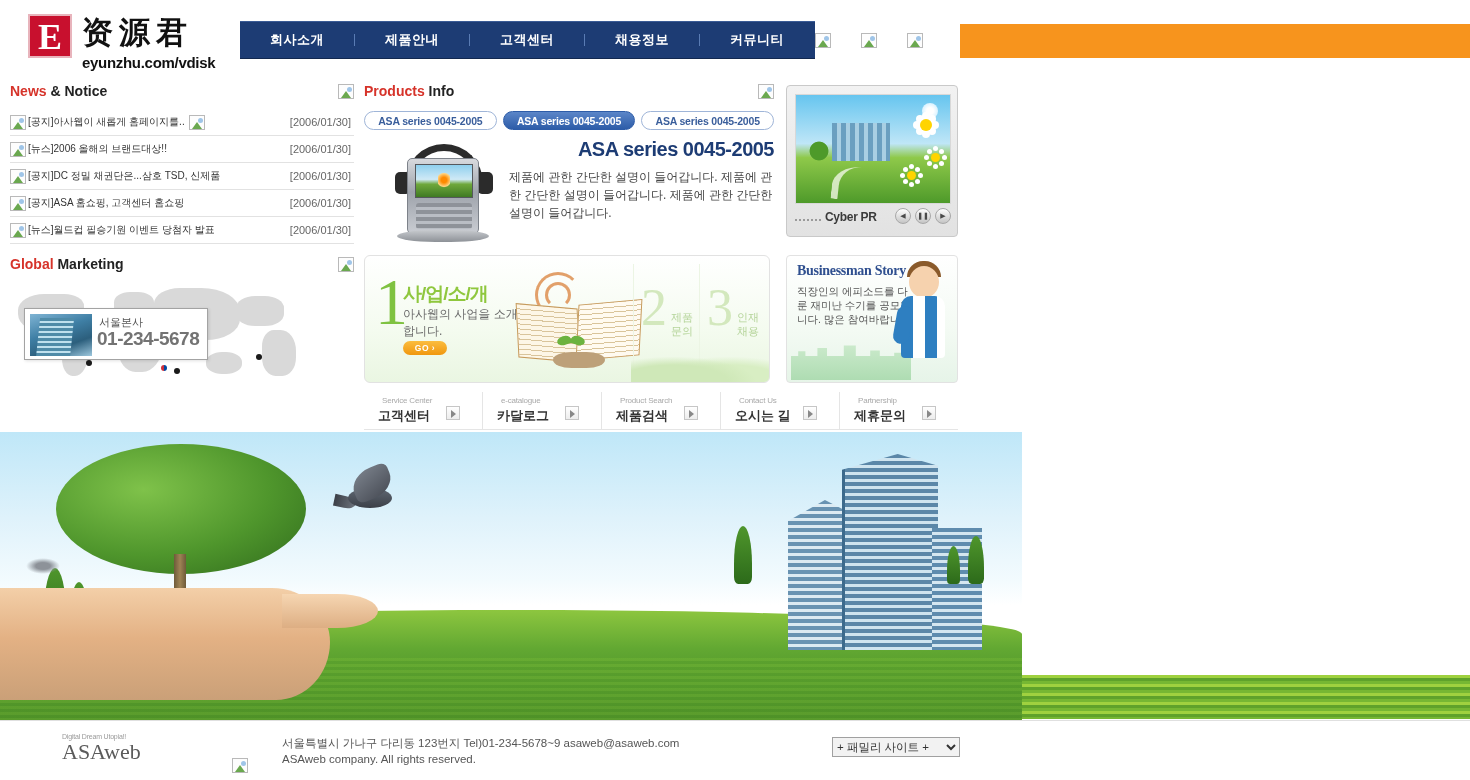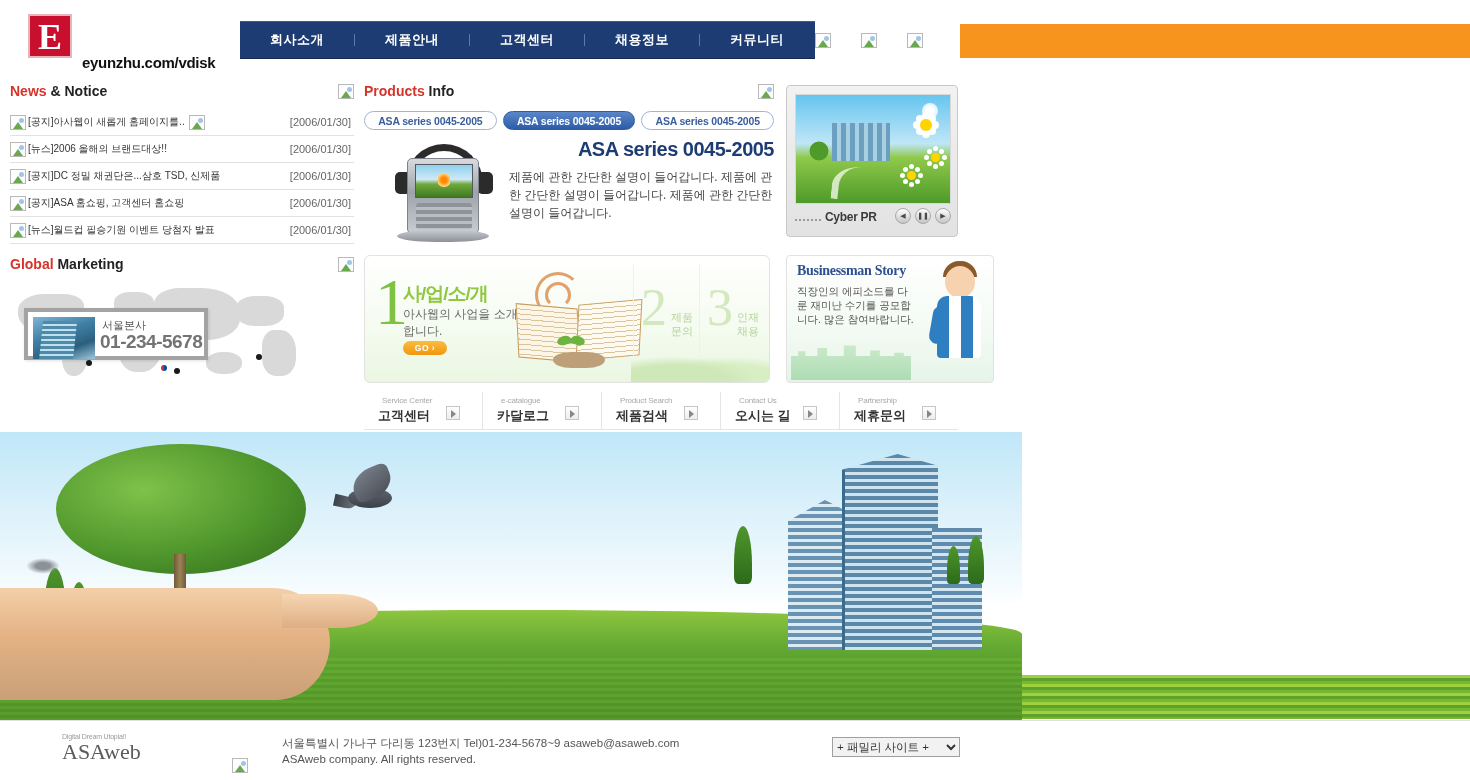--- a/index.html
+++ b/index.html
@@ -55,21 +55,21 @@
   
   .global { position:absolute; left:10px; top:256px; width:344px; height:150px; }
   .worldmap { position:absolute; left:0; top:22px; width:344px; height:128px; overflow:hidden; }
   .cont { position:absolute; background:#d9d9d9; }
   .dot { position:absolute; width:6px; height:6px; border-radius:50%; background:#1a1a1a; }
   .kr-flag { position:absolute; left:148px; top:86px; width:12px; height:9px;
              background:linear-gradient(#fff 50%,#fff 50%); border:0; }
   .kr-flag::after{ content:""; position:absolute; left:3px; top:1px; width:6px;height:6px;
              border-radius:50%; background:linear-gradient(90deg,#cd2e3a 50%,#0047a0 50%); }
   .tooltip { position:absolute; left:14px; top:30px; width:184px; height:52px; background:#fff;
-             border:4px solid #a3a3a3; box-shadow:1px 1px 3px rgba(0,0,0,.12); }
+             border:1px solid #a3a3a3; box-shadow:1px 1px 3px rgba(0,0,0,.12); }
   .tip-photo { position:absolute; left:5px; top:5px; width:62px; height:42px;
                background:linear-gradient(160deg,#7fb4d4 0%,#3f7fa5 40%,#2c5f7d 70%,#9dc7dd 100%);
                overflow:hidden; }
   .tip-photo::after{ content:""; position:absolute; left:8px; top:4px; width:34px; height:40px;
                background:repeating-linear-gradient(180deg,#4f8ba8 0 3px,#bfe0ee 3px 5px);
                transform:skewX(-6deg); }
   .tip-label { position:absolute; left:74px; top:6px; font-size:11px; color:#555; }
   .tip-phone { position:absolute; left:72px; top:19px; font-size:19px; font-weight:bold;
                color:#737373; letter-spacing:-0.5px; }
 
@@ -174,21 +174,21 @@
             font-family:"Liberation Serif",serif; line-height:52px; }
   .p-lbl3 { position:absolute; left:372px; top:54px; width:30px; font-size:11px;
             color:#b5d49a; line-height:14px; }
   .p-div1{ position:absolute; left:268px; top:8px; width:1px; height:112px; background:#ecf5e4;}
   .p-div2{ position:absolute; left:334px; top:8px; width:1px; height:112px; background:#ecf5e4;}
   .p-grass{ position:absolute; left:266px; bottom:0; width:140px; height:30px;
             background:radial-gradient(ellipse at 30% 100%,#cfe8b8 40%,transparent 60%),
                        radial-gradient(ellipse at 70% 100%,#d8eec3 40%,transparent 60%); }
 
   
-  .bstory { position:absolute; left:786px; top:255px; width:208px; height:128px;
+  .bstory { position:absolute; left:786px; top:255px; width:172px; height:128px;
             background:linear-gradient(180deg,#ffffff 0%,#f3faf3 60%,#e6f4e8 100%);
             border:1px solid #e2e2e2; border-radius:4px; overflow:hidden; }
   .bs-ttl { position:absolute; left:10px; top:7px; font-size:14px; font-weight:bold;
             color:#2f4f8f; font-family:"Liberation Serif",serif; letter-spacing:-0.3px; }
   .bs-txt { position:absolute; left:10px; top:28px; width:118px; font-size:10.5px;
             color:#555; line-height:14px; }
   .bs-man { position:absolute; right:6px; top:4px; width:56px; height:120px; }
   .bs-head{ position:absolute; left:14px; top:6px; width:30px; height:32px; border-radius:50%;
             background:#f6d2ae; }
   .bs-hair{ position:absolute; left:12px; top:1px; width:34px; height:16px; border-radius:16px 16px 0 0;
@@ -289,20 +289,21 @@
 <body>
 
 <div class="page">
 
   <div class="header">
 
     <div class="logo">
       <div class="logo-mark">
         <span>E</span>
       </div>
+      <div class="logo-cn">资源君</div>
       <div class="logo-url">eyunzhu.com/vdisk</div>
     </div>
 
     <div class="navbar">
       <ul>
         <li>
             <a href="#">회사소개</a>
           </li>
         <li class="nav-sep"></li>
         <li>

